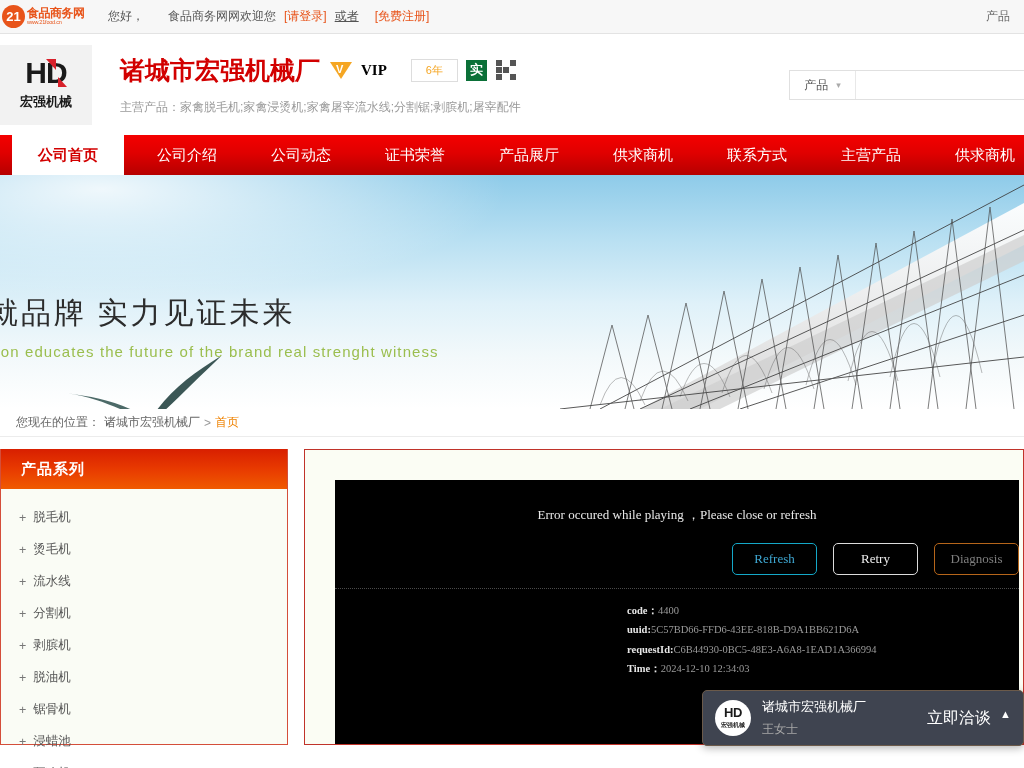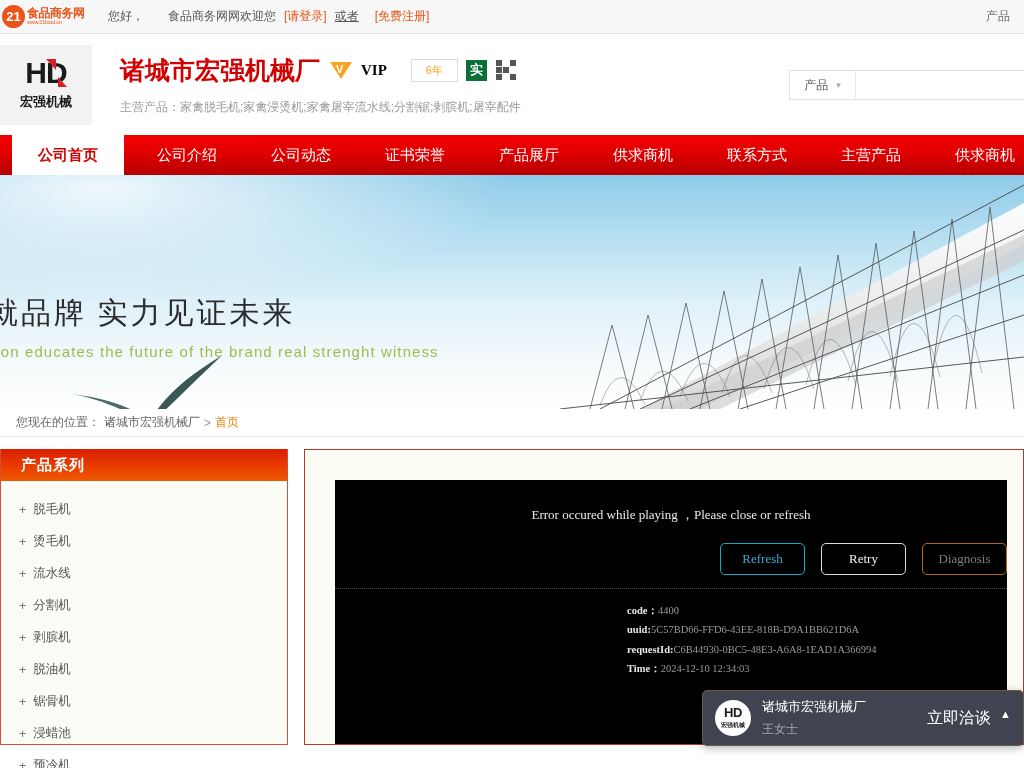--- a/index.html
+++ b/index.html
@@ -217,38 +217,38 @@
   }
   .sidebar {
     width: 288px; margin-left: 0px;
     border: 1px solid #d44e3a;
     border-top: none;
     background: #fafcf5;
     flex: 0 0 auto;
     height: 100%;
   }
   .sidebar-head {
-    height: 32px;
+    height: 40px;
     background: linear-gradient(to bottom, #d81f00 0%, #e83a00 50%, #f05a00 100%);
     color: #ffffff; font-size: 15px; font-weight: bold;
     display: flex; align-items: center; padding-left: 20px;
     letter-spacing: 1px;
   }
   .sidebar-list { padding: 12px 0 0 18px; }
   .sidebar-item {
     font-size: 12.5px; color: #555; padding: 8px 0 7px 0;
     display: flex; align-items: center;
     text-decoration: none;
   }
   .sidebar-item .plus { color: #777; margin-right: 7px; }
 
   .content {
     flex: 1; margin-left: 16px; margin-right: 0px;
     border: 1px solid #c0332a; background: #fbfdf4;
-    position: relative; padding: 30px 16px 0 30px;
+    position: relative; padding: 30px 4px 0 30px;
     overflow: hidden;
   }
 
   
   .player {
     background: #000; width: 100%; height: 280px;
     position: relative;
   }
   .player-msg {
     text-align: center; color: #e9e9e9; font-size: 13px;

